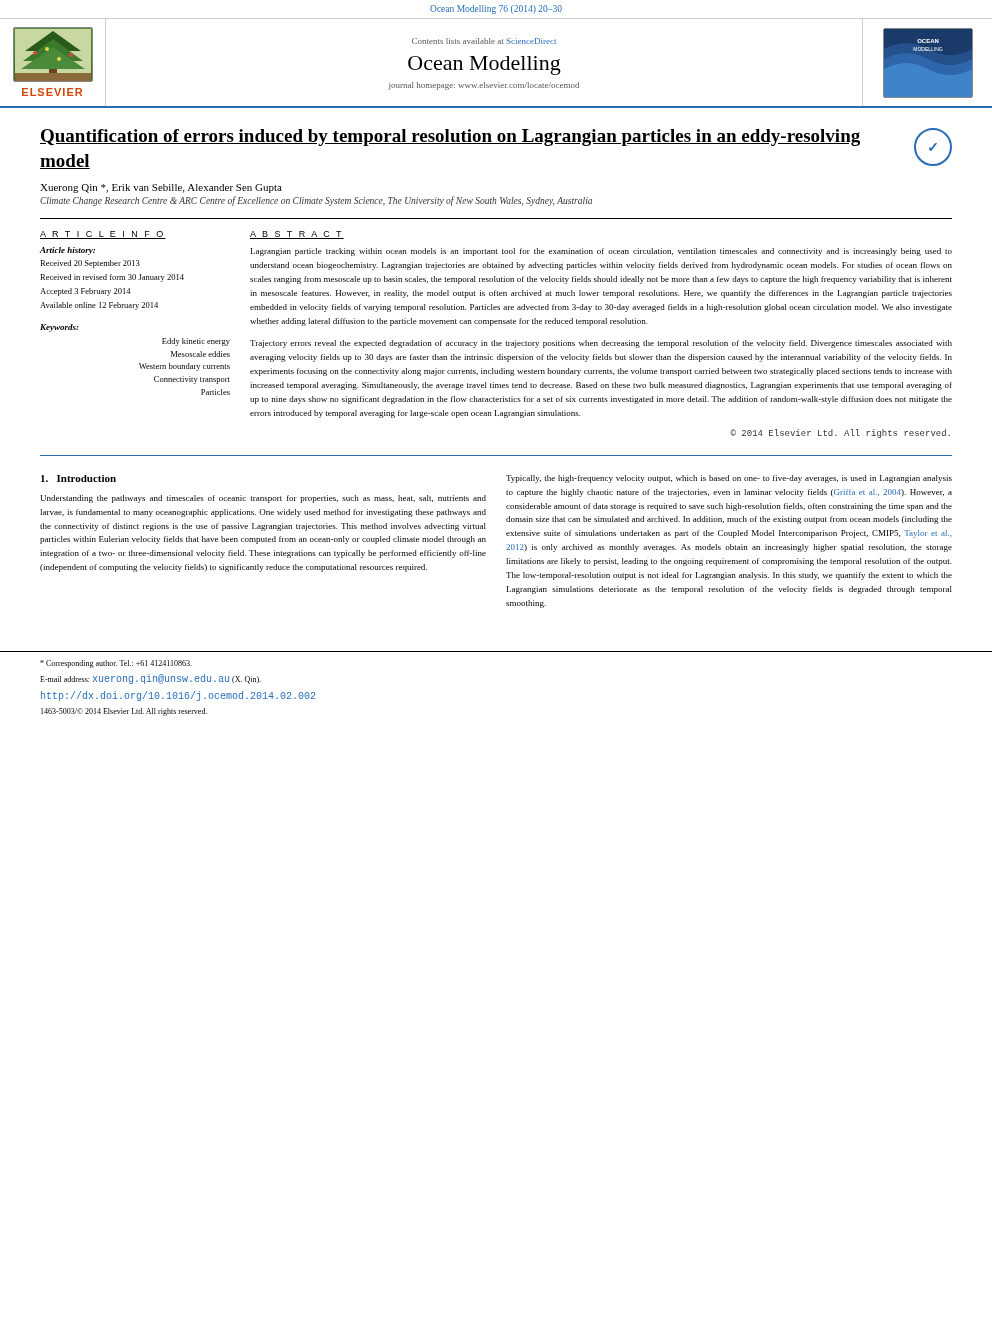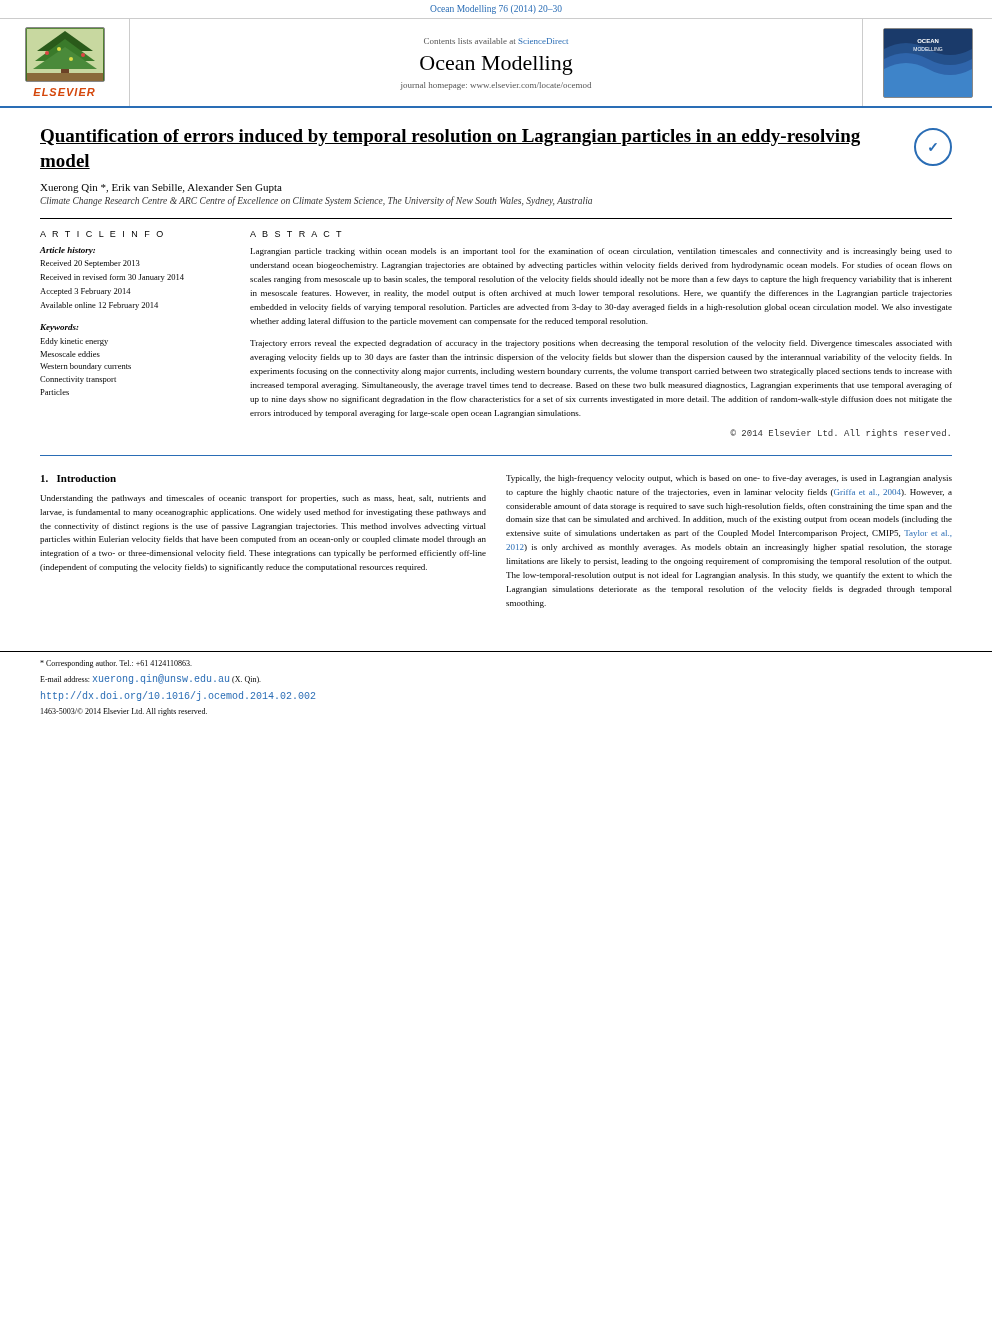--- a/index.html
+++ b/index.html
@@ -23,27 +23,26 @@
 
     
     .journal-header {
       display: flex;
       align-items: stretch;
       border-bottom: 2px solid #2a6db5;
       margin: 0;
     }
 
     .journal-header-left {
-      width: 130px;
+      width: 106px;
       display: flex;
       align-items: center;
       justify-content: center;
       padding: 8px;
       border-right: 1px solid #ccc;
-      font-style: italic;
     }
 
     .elsevier-logo {
       display: flex;
       flex-direction: column;
       align-items: center;
     }
 
     .elsevier-logo .tree-img {
       width: 80px;
@@ -206,20 +205,21 @@
     }
 
     .section-header {
       font-size: 9px;
       font-weight: normal;
       letter-spacing: 2px;
       text-transform: uppercase;
       color: #000;
       margin-bottom: 6px;
       font-family: Arial, sans-serif;
+      text-decoration: underline;
     }
 
     .article-info-label {
       font-size: 9px;
       font-style: italic;
       font-weight: bold;
       color: #000;
       margin-bottom: 3px;
     }
 
@@ -231,20 +231,21 @@
     }
 
     .keywords-section {
       margin-top: 10px;
     }
 
     .keyword-item {
       font-size: 8.5px;
       color: #000;
       line-height: 1.5;
+      text-align: right;
     }
 
     
     .abstract-text {
       font-size: 9px;
       line-height: 1.55;
       color: #000;
       text-align: justify;
       margin-bottom: 8px;
     }

